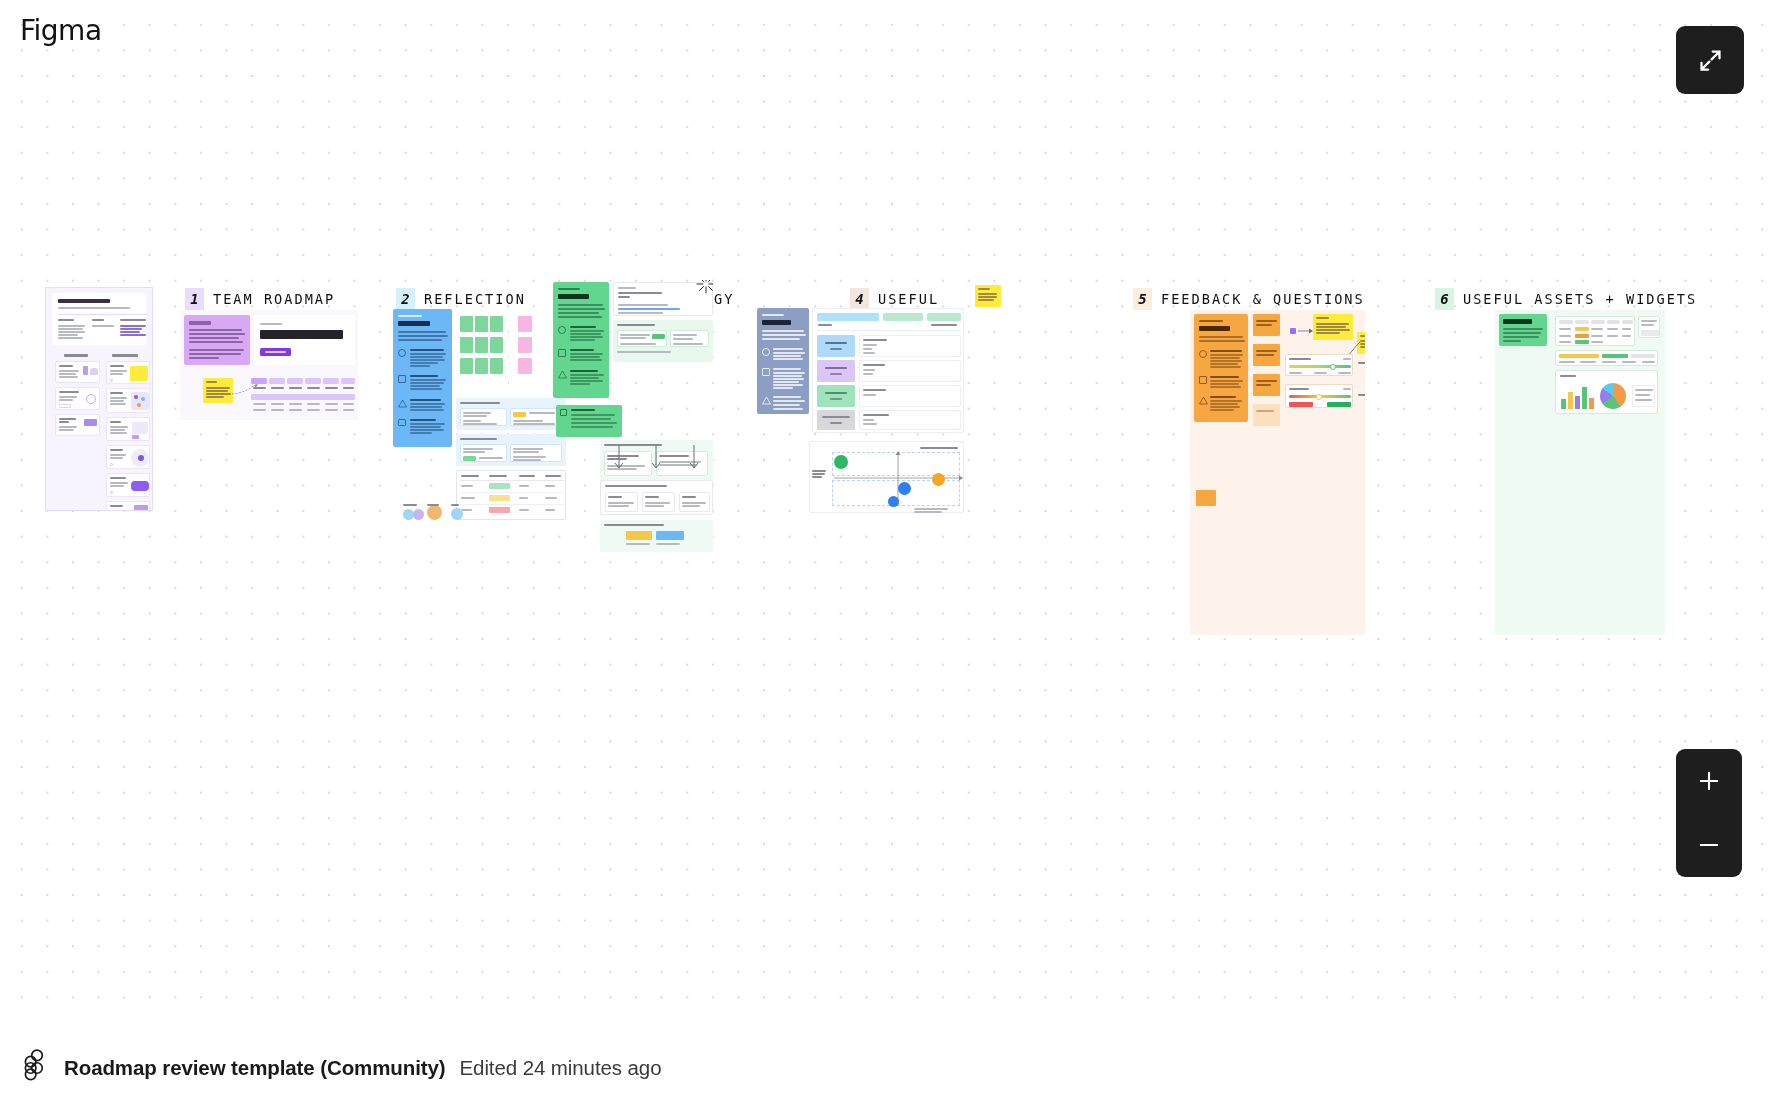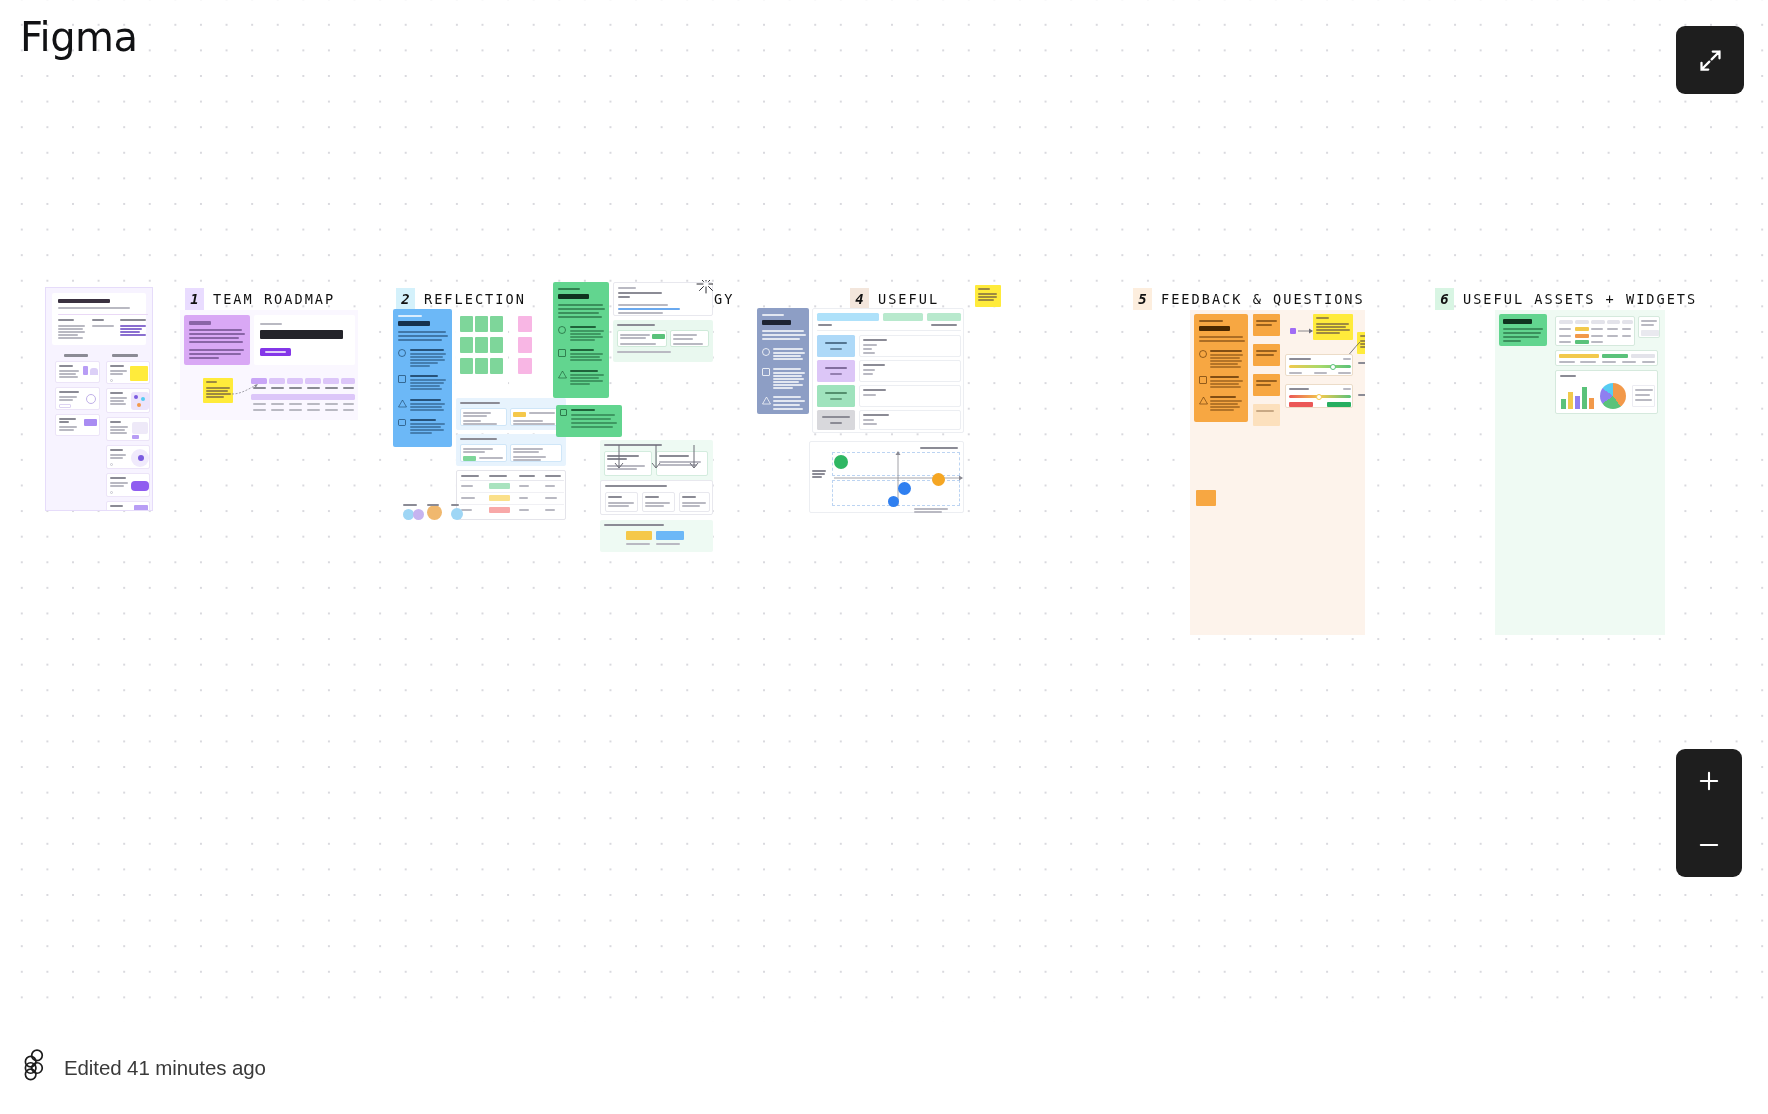--- a/index.html
+++ b/index.html
@@ -19,21 +19,21 @@
     background-image: radial-gradient(circle, #d9d9de 1.1px, transparent 1.2px);
     background-size: 25.6px 25.6px;
     background-position: 9px 12px;
     overflow: hidden;
   }
 
   
   #figma-title {
     position: absolute;
     left: 20px; top: 14px;
-    font-size: 40px;
+    font-size: 28px;
     letter-spacing: -0.5px;
     color: #111214;
     font-family: "DejaVu Sans", sans-serif;
     font-weight: 400;
     z-index: 30;
   }
 
   
   #fullscreen-btn {
     position: absolute;
@@ -884,14 +884,15 @@
 <div id="footer">
   <svg class="fig-logo" viewBox="0 0 24 36">
     <g fill="none" stroke="#1a1a1a" stroke-width="1.6">
       <circle cx="12" cy="6" r="5"></circle>
       <circle cx="6" cy="12" r="5"></circle>
       <circle cx="6" cy="18" r="5"></circle>
       <circle cx="6" cy="24" r="5"></circle>
       <circle cx="12" cy="18" r="5"></circle>
     </g>
   </svg>
-  <span class="doc-edited">Edited 41 minutes ago</span>
+  <span class="doc-title">Roadmap review template (Community)</span>
+  <span class="doc-edited">Edited 24 minutes ago</span>
 </div>
 
 </body></html>

